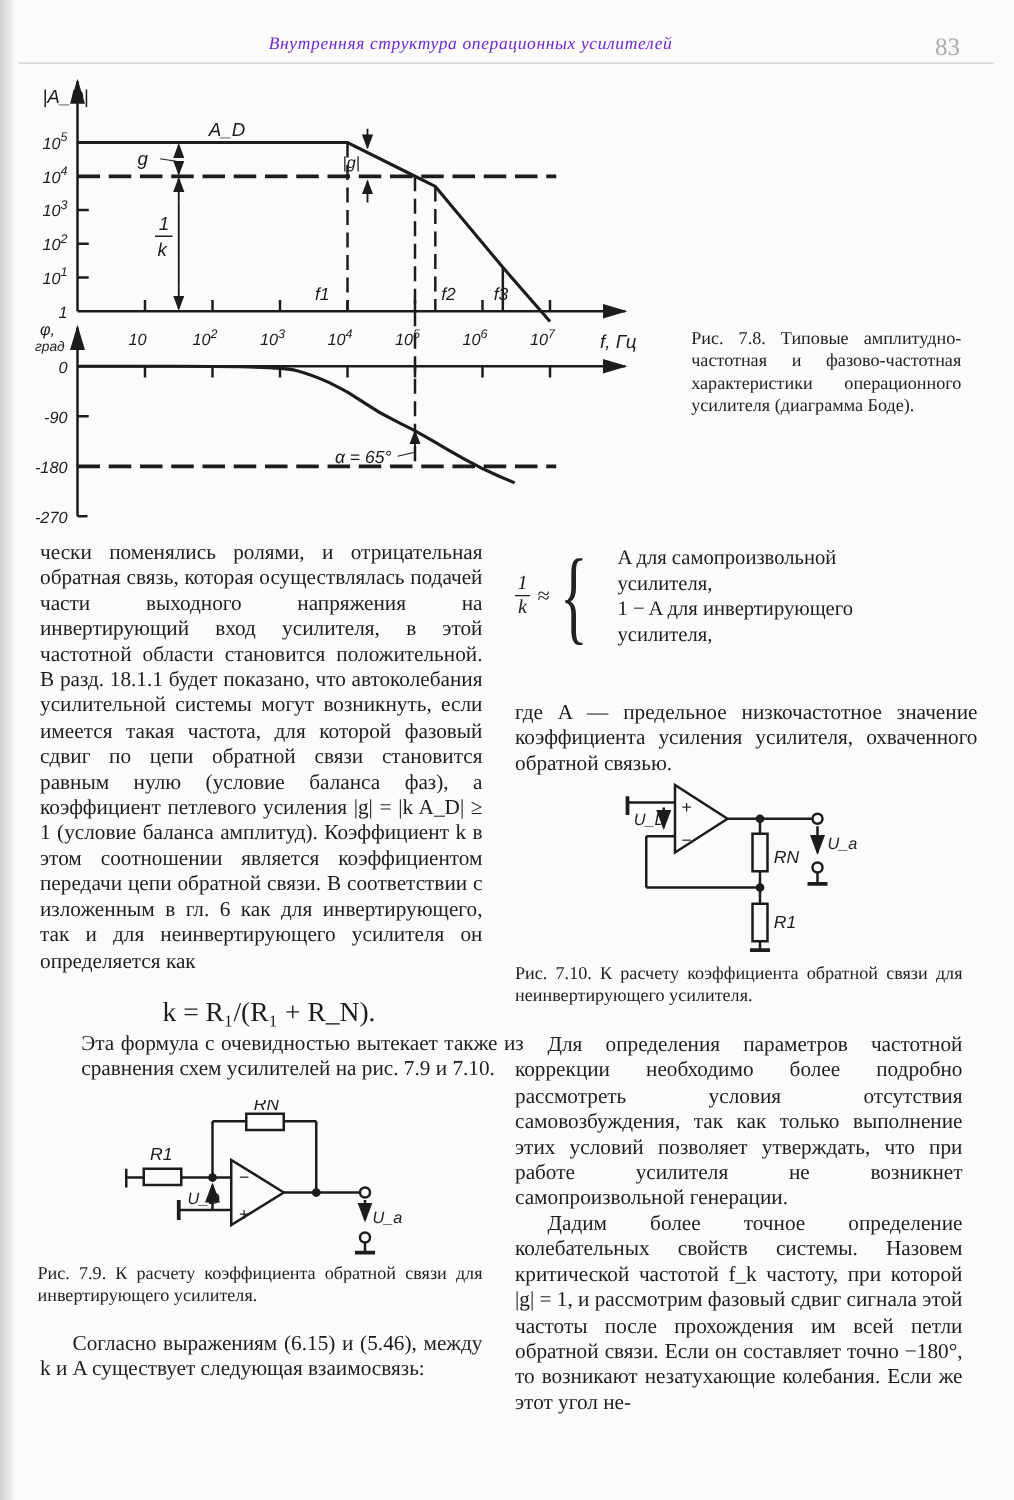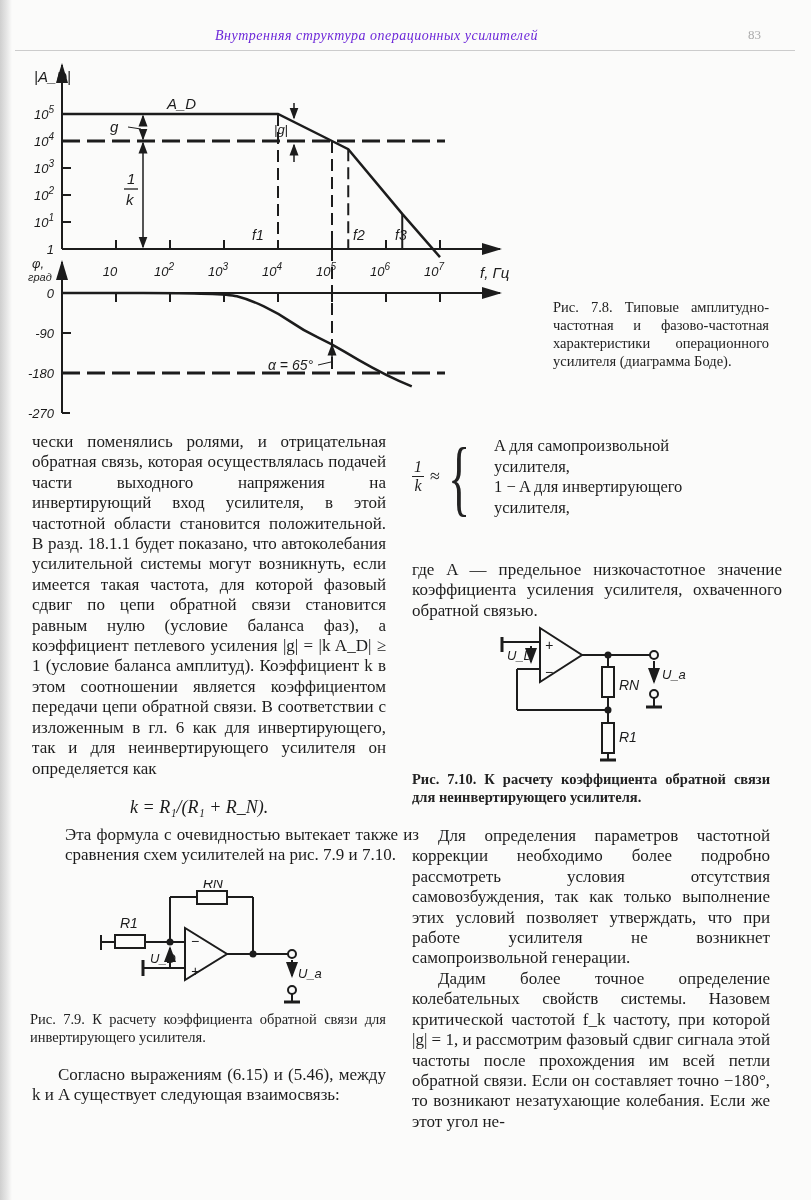--- a/index.html
+++ b/index.html
@@ -10,31 +10,31 @@
     color:#1c1c1c;
   }
   .spine {
     position:absolute; left:0; top:0; width:12px; height:1200px;
     background:linear-gradient(to right,#cfcfcf,#e8e8e8 60%,#fbfbfa);
   }
   .running-head {
     position:absolute; top:28px; left:215px; font-style:italic; font-size:14px;
     color:#6d28d9; letter-spacing:0.5px;
   }
-  .page-num { position:absolute; top:27px; left:748px; font-size:13px; color:#aaa; }
+  .page-num { position:absolute; top:27px; left:748px; font-size:20px; color:#aaa; }
   .head-rule { position:absolute; top:50px; left:15px; width:780px; height:1px; background:#ccc; }
 
   svg text { font-family:"Liberation Sans", "DejaVu Sans", sans-serif; font-style:italic; fill:#1c1c1c; }
   .chart { position:absolute; left:0; top:55px; }
 
   .caption { position:absolute; font-size:14.5px; line-height:18px; color:#222; text-align:justify; }
   .body-text { position:absolute; font-size:17px; line-height:20.4px; text-align:justify; text-align-last:left; }
   .body-text p { margin:0; }
   .indent { text-indent:26px; }
-  .formula { position:absolute; font-size:18px; font-style:italic; }
+  .formula { position:absolute; font-size:22px; }
   .brace-block { position:absolute; left:412px; top:436px; width:330px; height:90px; }
   .brace-frac { position:absolute; left:0; top:22px; font-size:16px; text-align:center; font-style:italic; }
   .brace-frac .num { display:block; border-bottom:1px solid #222; padding:0 2px; line-height:18px; }
   .brace-frac .den { display:block; line-height:18px; }
   .approx { position:absolute; left:18px; top:30px; font-size:18px; }
   .brace { position:absolute; left:36px; top:0; font-size:84px; line-height:84px; font-weight:100; color:#222; transform:scaleX(0.55); transform-origin:left; }
   .brace-lines { position:absolute; left:82px; top:0; font-size:16.5px; line-height:20.5px; }
 </style>
 </head>
 <body>
@@ -125,21 +125,21 @@
   <line x1="124" y1="189" x2="138" y2="189" stroke="#1c1c1c" stroke-width="1.3"></line>
   <text x="252" y="240" font-size="14">f1</text>
   <text x="353" y="240" font-size="14">f2</text>
   <text x="395" y="240" font-size="14">f3</text>
   <text x="32" y="268" font-size="13">φ,</text>
   <text x="28" y="281" font-size="11">град</text>
   <text x="480" y="278" font-size="15">f, Гц</text>
   <text x="268" y="370" font-size="14">α = 65°</text>
 </svg>
 
-<div class="caption" style="left:553px; top:262px; width:216px;margin-top:36px;">Рис. 7.8. Типовые амплитудно-частотная и фазово-частотная характеристики операционного усилителя (диаграмма Боде).</div>
+<div class="caption" style="left:553px; top:262px; width:216px;">Рис. 7.8. Типовые амплитудно-частотная и фазово-частотная характеристики операционного усилителя (диаграмма Боде).</div>
 
 <div class="body-text" style="left:32px; top:432px; width:354px;">
   <p>чески поменялись ролями, и отрицательная обратная связь, которая осуществлялась подачей части выходного напряжения на инвертирующий вход усилителя, в этой частотной области становится положительной. В разд. 18.1.1 будет показано, что автоколебания усилительной системы могут возникнуть, если имеется такая частота, для которой фазовый сдвиг по цепи обратной связи становится равным нулю (условие баланса фаз), а коэффициент петлевого усиления |g| = |k A_D| ≥ 1 (условие баланса амплитуд). Коэффициент k в этом соотношении является коэффициентом передачи цепи обратной связи. В соответствии с изложенным в гл. 6 как для инвертирующего, так и для неинвертирующего усилителя он определяется как</p>
 </div>
 <div class="formula" style="left:130px; top:797px;">k = R₁/(R₁ + R_N).</div>
 <div class="body-text" style="left:32px; top:825px; width:354px;margin-left:33px;">
   <p>Эта формула с очевидностью вытекает также из сравнения схем усилителей на рис. 7.9 и 7.10.</p>
 </div>
 
 <svg style="position:absolute; left:95px; top:880px;" width="230" height="130">
@@ -223,20 +223,20 @@
   <circle cx="113" cy="33" r="3.5" fill="#1c1c1c"></circle>
   <circle cx="113" cy="88" r="3.5" fill="#1c1c1c"></circle>
   <text x="50" y="28" font-size="14">+</text>
   <text x="50" y="55" font-size="14">−</text>
   <text x="124" y="68" font-size="14">RN</text>
   <text x="124" y="120" font-size="14">R1</text>
   <text x="12" y="38" font-size="13">U_D</text>
   <text x="167" y="57" font-size="13">U_a</text>
 </svg>
 
-<div class="caption" style="left:412px; top:770px; width:358px;font-weight:bold;">Рис. 7.10. К расчету коэффициента обратной связи для неинвертирующего усилителя.</div>
+<div class="caption" style="left:412px; top:770px; width:358px;">Рис. 7.10. К расчету коэффициента обратной связи для неинвертирующего усилителя.</div>
 
 <div class="body-text" style="left:412px; top:826px; width:358px;">
   <p class="indent">Для определения параметров частотной коррекции необходимо более подробно рассмотреть условия отсутствия самовозбуждения, так как только выполнение этих условий позволяет утверждать, что при работе усилителя не возникнет самопроизвольной генерации.</p>
 </div>
 <div class="body-text" style="left:412px; top:969px; width:358px;">
   <p class="indent">Дадим более точное определение колебательных свойств системы. Назовем критической частотой f_k частоту, при которой |g| = 1, и рассмотрим фазовый сдвиг сигнала этой частоты после прохождения им всей петли обратной связи. Если он составляет точно −180°, то возникают незатухающие колебания. Если же этот угол не-</p>
 </div>
 
 </body></html>

